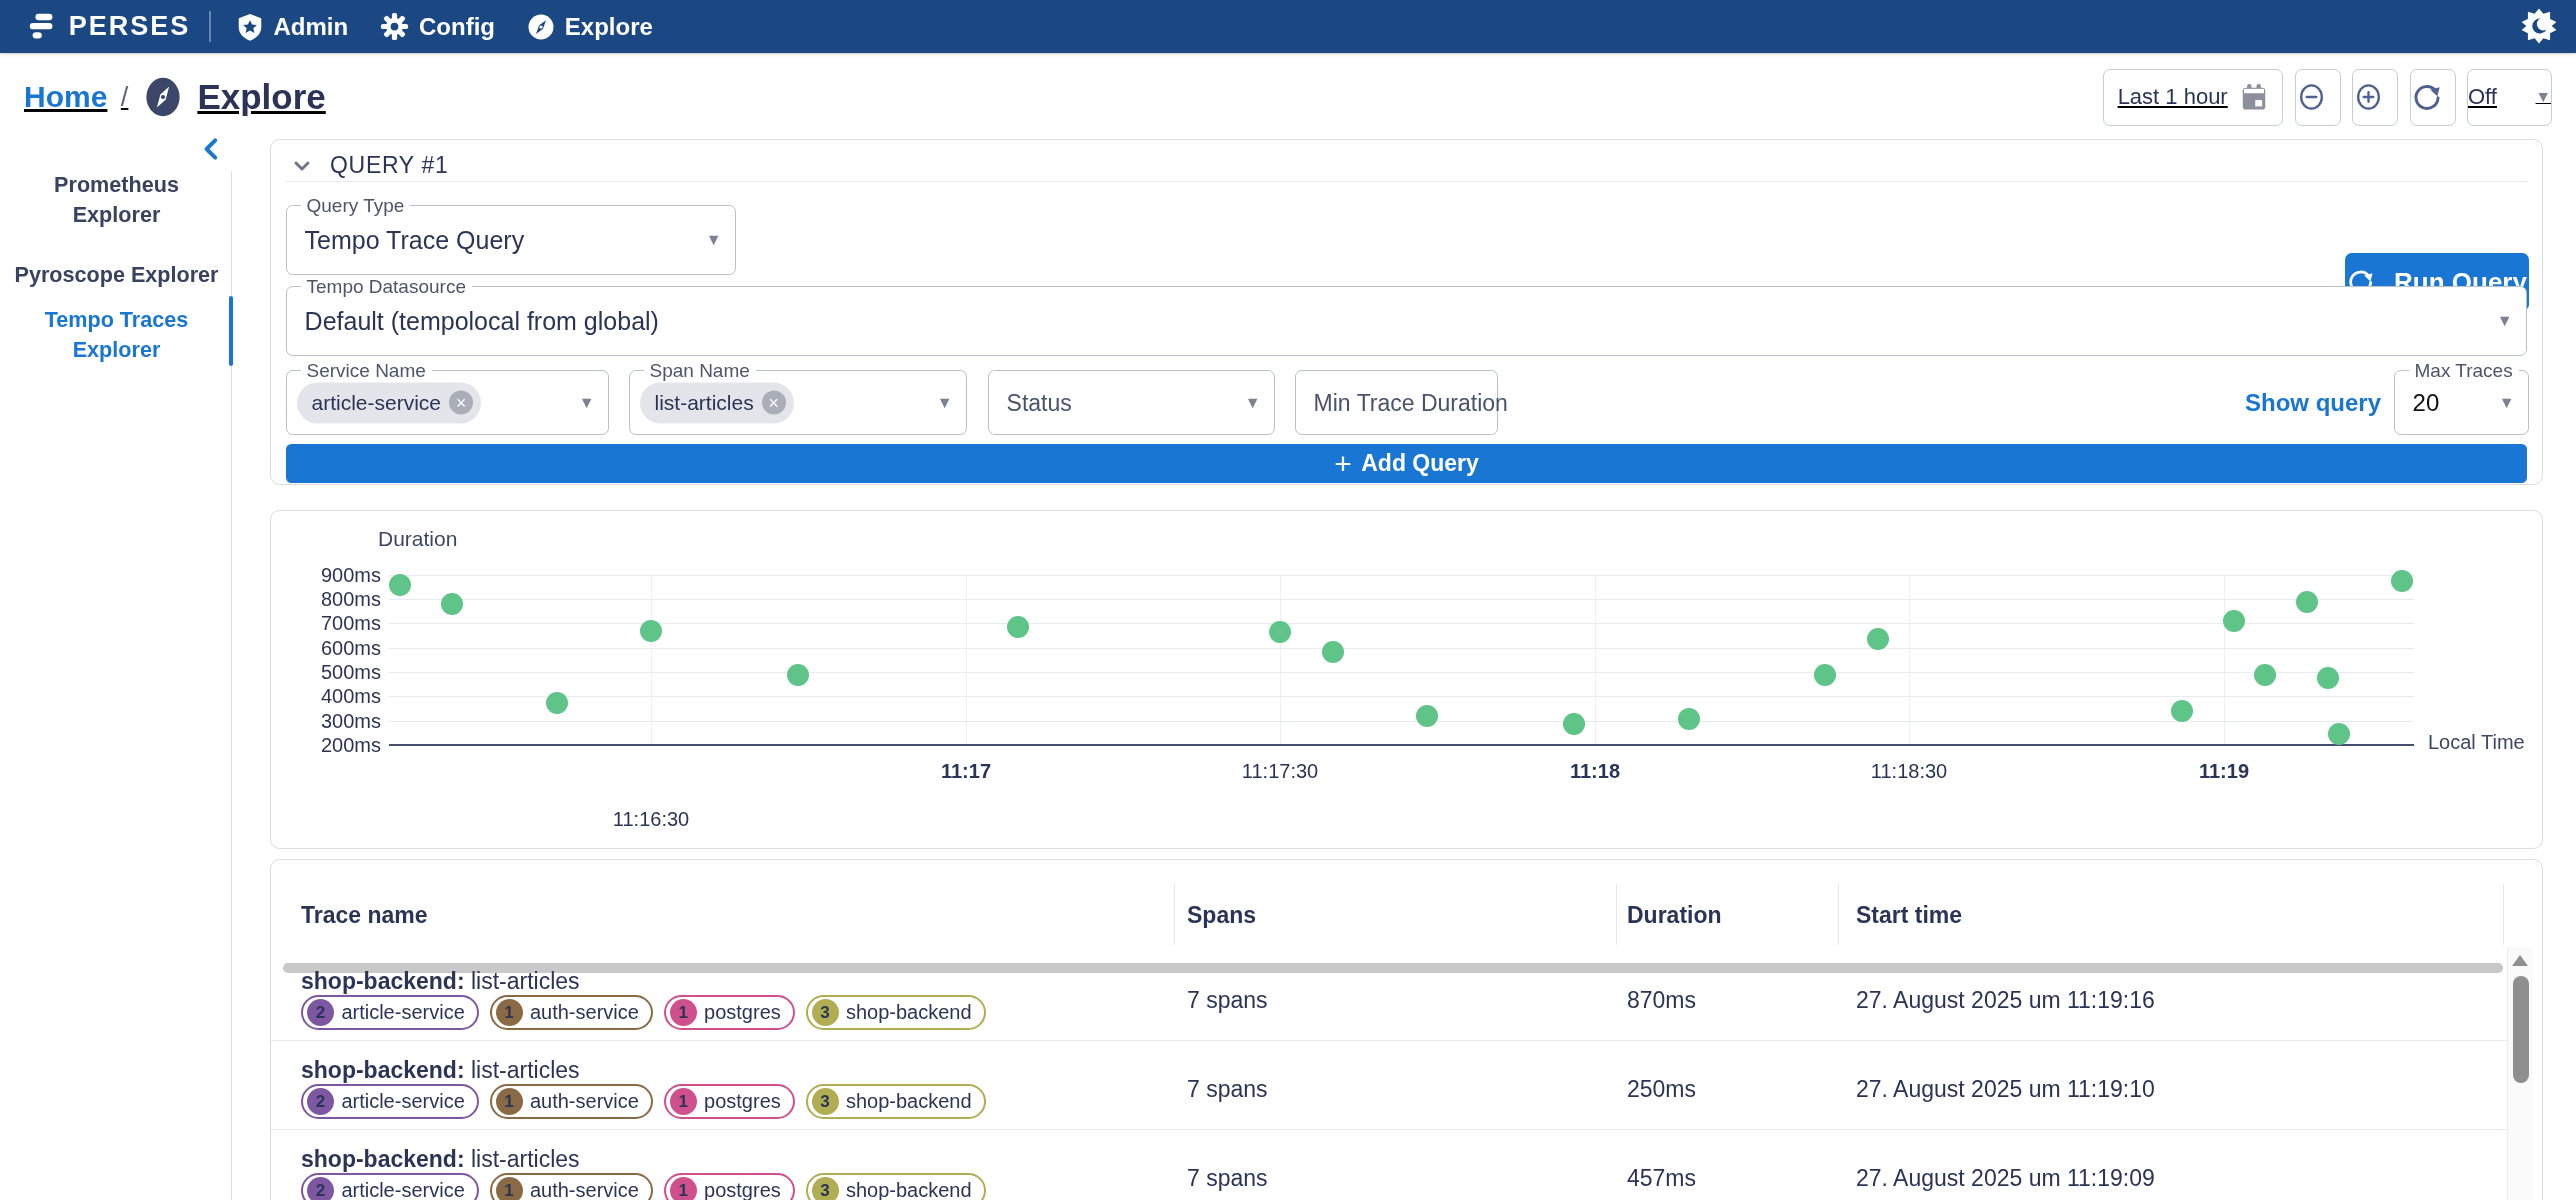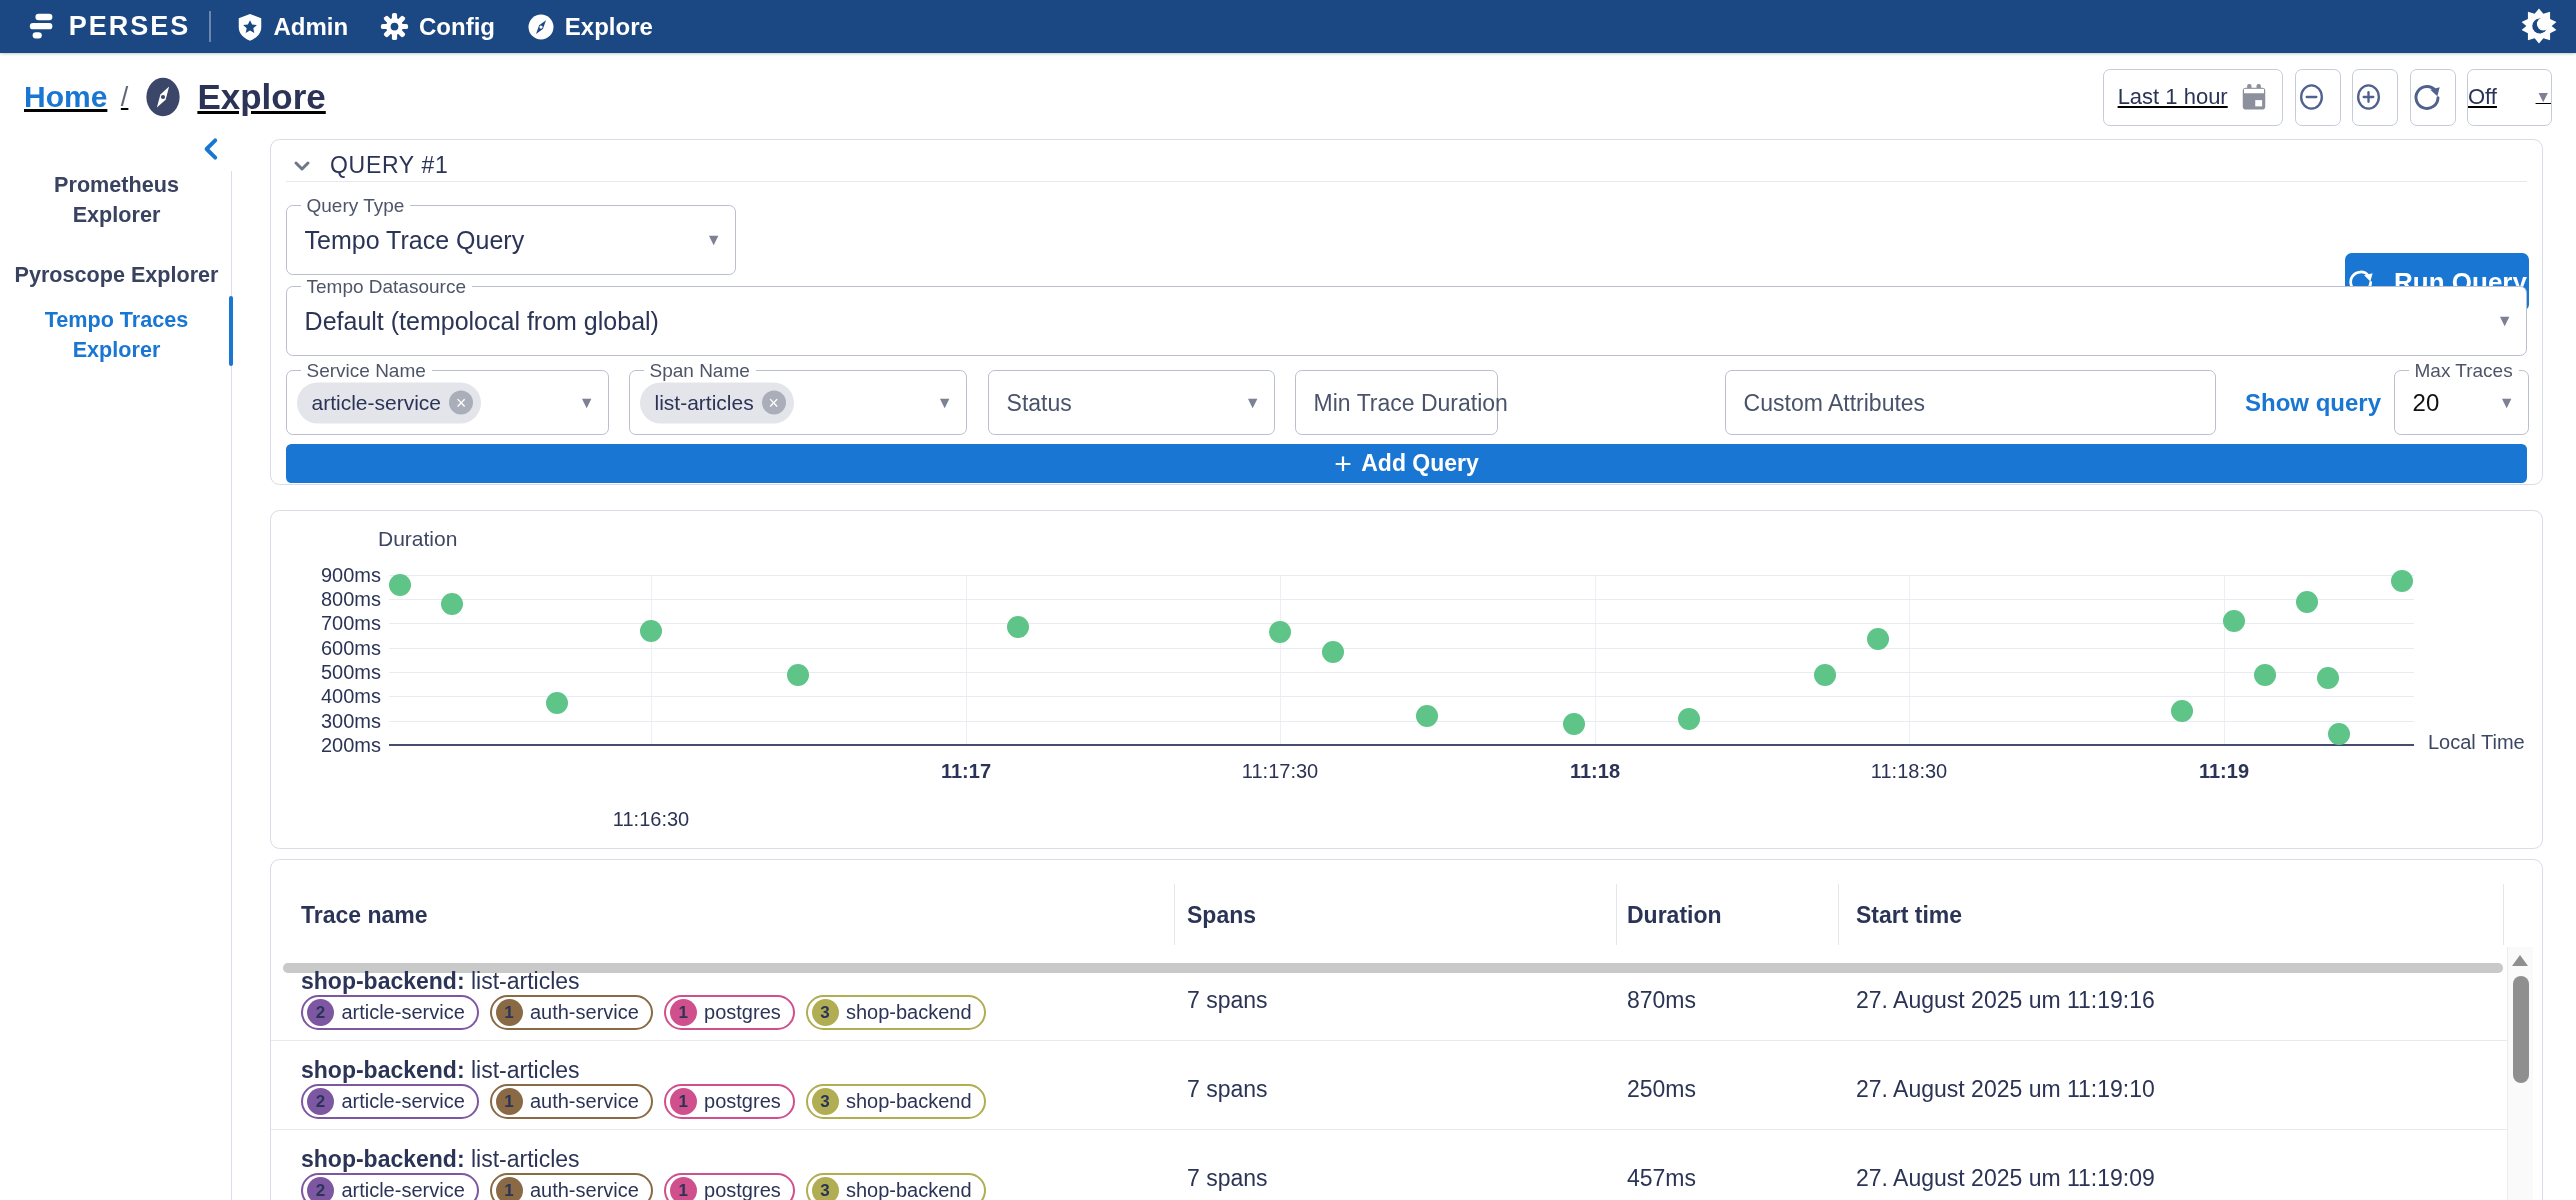--- a/index.html
+++ b/index.html
@@ -289,23 +289,20 @@
   <div class="ofield frow" id="f-status">
     <span class="fvalue ph">Status</span>
     <span class="farrow">▼</span>
   </div>
 
   <div class="ofield frow" id="f-min">
     <span class="fvalue ph">Min Trace Duration</span>
   </div>
 
 
-  <div class="ofield frow" id="f-custom">
-    <span class="fvalue ph">Custom Attributes</span>
-  </div>
 
   <a id="show-query">Show query</a>
 
   <div class="ofield frow" id="f-maxtraces">
     <span class="flabel">Max Traces</span>
     <span class="fvalue">20</span>
     <span class="farrow">▼</span>
   </div>
 
   <button id="btn-add">

